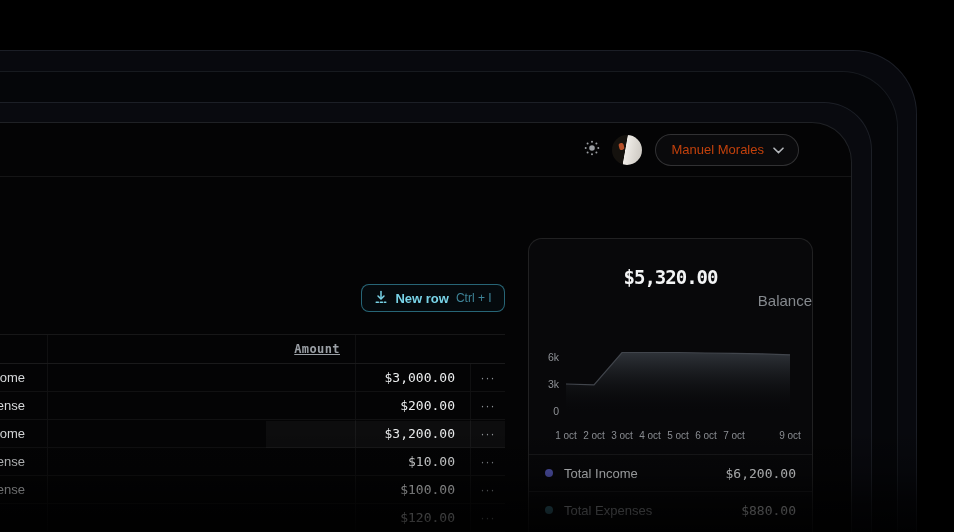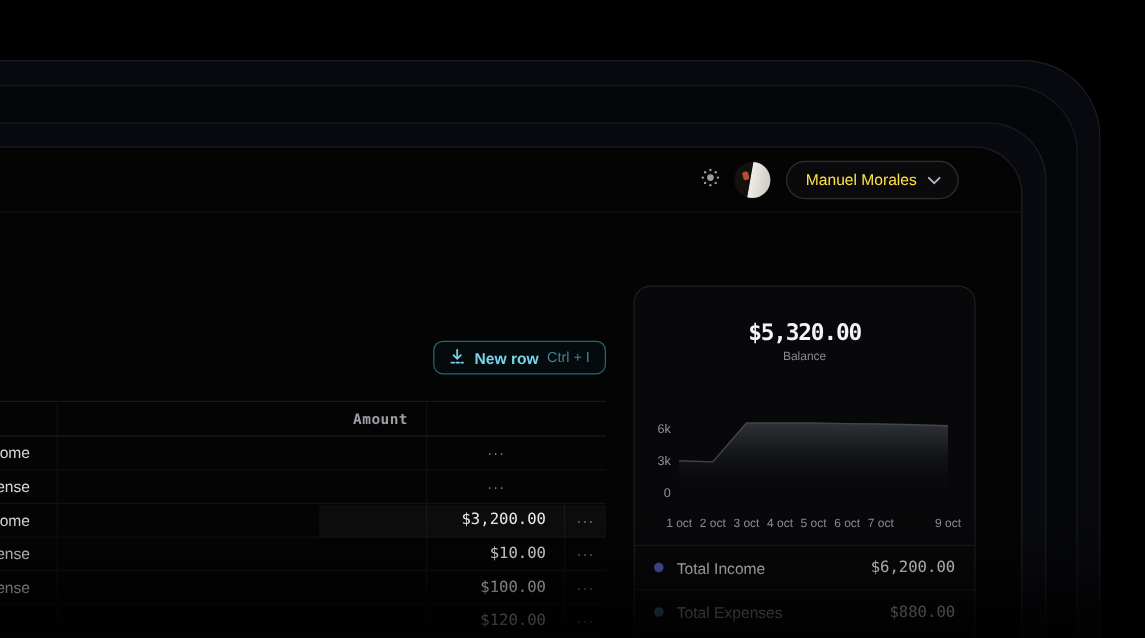--- a/index.html
+++ b/index.html
@@ -26,21 +26,21 @@
   .icon-btn { width:22px; height:22px; display:flex; align-items:center; justify-content:center; cursor:pointer; background:none; border:none; }
   .avatar {
     position:relative; width:30px; height:30px; border-radius:50%;
     background:linear-gradient(100deg,#15120e 0%,#15120e 44%,#efece7 46%,#d8d4ce 78%,#c9c5bf 100%);
     margin-left:-4px; overflow:hidden; cursor:pointer;
   }
   .avatar-accent { position:absolute; left:7px; top:8px; width:5px; height:7px; background:#b5502a; border-radius:2px; transform:rotate(-14deg); }
   .user-pill {
     height:32px; padding:0 14px 0 16px; display:flex; align-items:center; gap:9px;
     border:1px solid rgba(255,255,255,.16); border-radius:999px; background:#0a0a0c;
-    color:#fde047; font-size:13px; cursor:pointer;
+    color:#c2410c; font-size:13px; cursor:pointer;
   }
 
   
   .new-row-btn {
     position:absolute; left:420px; top:161px; width:144px; height:28px;
     display:flex; align-items:center; justify-content:center; gap:7px;
     border:1px solid rgba(64,164,190,.6); border-radius:8px;
     background:rgba(24,70,84,.10); cursor:pointer;
   }
   .new-row-label { color:#79d4e8; font-size:13px; font-weight:bold; }
@@ -50,33 +50,33 @@
   .tx-table { position:absolute; left:0; top:211px; width:564px; border-top:1px solid rgba(255,255,255,.08); }
   .tx-row { display:grid; grid-template-columns:107px 308px 115px 34px; height:28px; border-bottom:1px solid rgba(255,255,255,.055); }
   .tx-row.head { height:29px; border-bottom:1px solid rgba(255,255,255,.09); }
   .cell { display:flex; align-items:center; overflow:hidden; border-right:1px solid rgba(255,255,255,.05); }
   .cell:last-child { border-right:none; }
   .cell.type { justify-content:flex-end; padding-right:22px; color:#d6d8da; font-size:13px; white-space:nowrap; }
   .cell.desc { padding-left:17px; }
   .cell.amount { justify-content:flex-end; padding-right:15px; font-family:"DejaVu Sans Mono", monospace; font-size:13px; color:#eceeef; }
   .cell.actions { justify-content:center; color:#8b8f94; font-size:12px; letter-spacing:1px; cursor:pointer; }
   .head .cell { font-family:"DejaVu Sans Mono", monospace; font-size:12px; font-weight:bold; color:#9ba0a6; letter-spacing:.4px; }
-  .head .cell.amount { color:#9ba0a6; }
+  .head .cell.amount { color:#9ba0a6;text-decoration:underline; }
   .row-highlight { position:absolute; left:325px; top:298px; width:239px; height:27px; background:rgba(255,255,255,.04); pointer-events:none; }
 
   
   .summary-card {
     position:absolute; left:587px; top:115px; width:285px; height:330px;
     background:#08080a; border:1px solid rgba(255,255,255,.10); border-radius:14px;
   }
   .balance-value {
     margin-top:27px; text-align:center; font-family:"DejaVu Sans Mono", monospace;
     font-size:19px; font-weight:bold; color:#f3f4f5; letter-spacing:-1px;
   }
-  .balance-label { margin-top:4px; text-align:center; font-size:10px; color:#85898e; }
+  .balance-label { margin-top:4px; text-align:right; font-size:15px; color:#85898e; }
   .chart-wrap { position:absolute; left:0; top:100px; width:285px; height:110px; }
   .chart-wrap svg { display:block; }
 
   .totals { position:absolute; left:0; top:215px; width:100%; }
   .total-row { display:flex; align-items:center; height:37px; padding:0 16px; border-top:1px solid rgba(255,255,255,.07); }
   .legend-dot { width:8px; height:8px; border-radius:50%; margin-right:11px; flex:none; }
   .total-label { font-size:13px; color:#d2d5d8; flex:1; }
   .total-row.expenses .total-label { color:#a8abb0; }
   .total-value { font-family:"DejaVu Sans Mono", monospace; font-size:13px; color:#e8eaec; }
 
@@ -143,25 +143,27 @@
     <div class="tx-table">
       <div class="tx-row head">
         <div class="cell type"></div>
         <div class="cell amount">Amount</div>
         <div class="cell actions"></div>
       </div>
 
       <div class="tx-row">
         <div class="cell type">Income</div>
         <div class="cell desc"></div>
+        <div class="cell amount">$3,000.00</div>
         <div class="cell actions">···</div>
       </div>
       <div class="tx-row">
         <div class="cell type">Expense</div>
         <div class="cell desc"></div>
+        <div class="cell amount">$200.00</div>
         <div class="cell actions">···</div>
       </div>
       <div class="tx-row">
         <div class="cell type">Income</div>
         <div class="cell desc"></div>
         <div class="cell amount">$3,200.00</div>
         <div class="cell actions">···</div>
       </div>
       <div class="tx-row">
         <div class="cell type">Expense</div>

